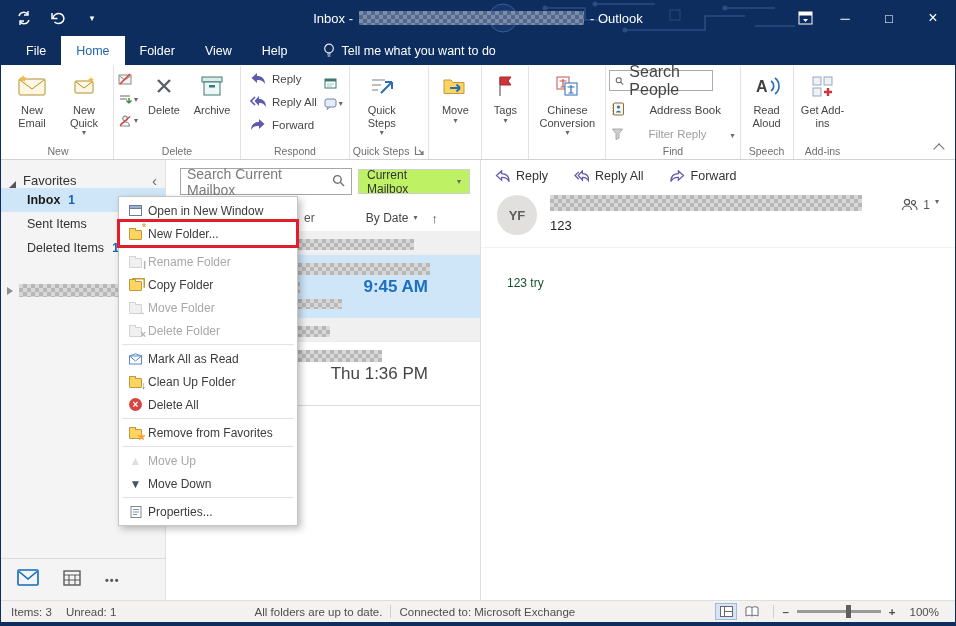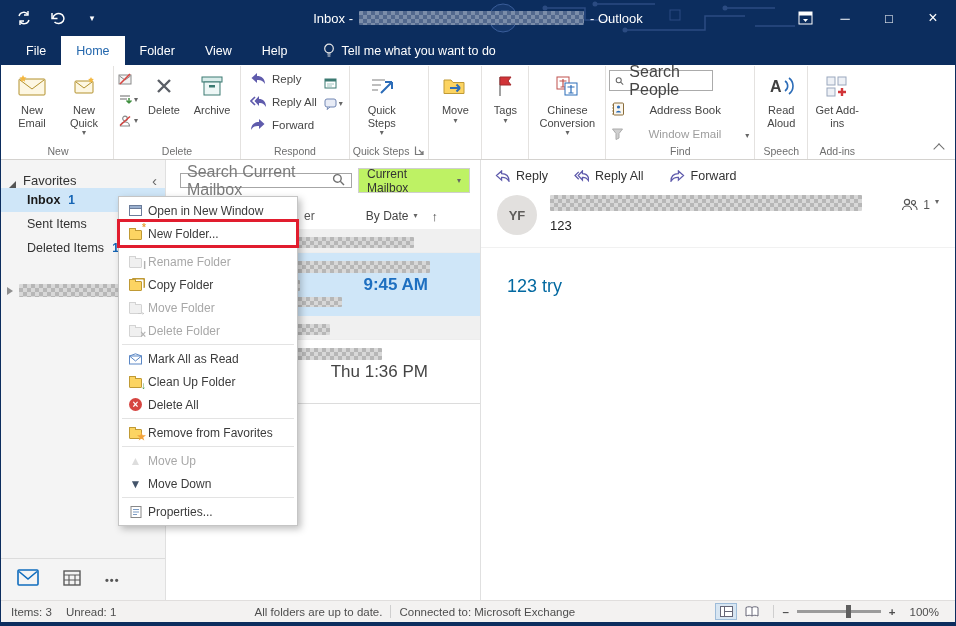--- a/index.html
+++ b/index.html
@@ -52,21 +52,21 @@
   .fp-item.selected{background:#cfe6f8;font-weight:bold;color:#1a1a1a}
   .fp-count{margin-left:8px;color:#1464b4;font-weight:bold;font-size:12px}
   .fp-account{display:flex;align-items:center;margin-top:24px;padding-left:6px;gap:6px}
   .tri-r{width:0;height:0;border-left:6px solid #8f8f8f;border-top:4.5px solid transparent;border-bottom:4.5px solid transparent}
   .fp-footer{margin-top:auto;border-top:1px solid #dcdcdc;height:42px;display:flex;align-items:center;gap:24px;padding-left:16px}
   .fp-footer .ellip{color:#555;font-size:11px;letter-spacing:1px;font-weight:bold}
 
   
   .listpane{width:315px;border-right:1px solid #e0e0e0;background:#fff;display:flex;flex-direction:column}
   .searchrow{display:flex;align-items:center;gap:6px;padding:8px 10px 0 14px}
-  .searchbox{flex:0 0 172px;height:15px;border:1px solid #a6a6a6;display:flex;align-items:center;padding:0 6px;font-size:16px;color:#7a7a7a}
+  .searchbox{flex:0 0 172px;height:27px;border:1px solid #a6a6a6;display:flex;align-items:center;padding:0 6px;font-size:14px;color:#7a7a7a}
   .searchbox .mag{margin-left:auto}
   .mailboxsel{height:25px;border:1px solid #cfcfcf;background:#bef264;display:flex;align-items:center;gap:7px;padding:0 8px;font-size:12px;color:#333}
   .sortrow{display:flex;align-items:center;height:26px;margin-top:10px;font-size:12px;color:#444;padding:0 10px}
   .sortrow .frag{margin-left:128px;color:#555}
   .sortrow .bydate{margin-left:auto;display:flex;align-items:center;gap:5px}
   .sortrow .asc{margin-left:14px;margin-right:32px;color:#444;font-size:13px}
   .msg{position:relative;padding:6px 12px 6px 16px;border-bottom:1px solid #ededed}
   .msg .line{display:flex;align-items:center;margin:2px 0}
   .msg .time{margin-left:auto;margin-right:40px;font-size:17px;color:#444;white-space:nowrap}
   .msg.unread .time{color:#1e6fc0;font-weight:bold}
@@ -78,21 +78,21 @@
   
   .readingpane{flex:1;background:#fff;display:flex;flex-direction:column;min-width:0}
   .rp-actions{display:flex;align-items:center;gap:26px;padding:9px 14px 6px;font-size:12.5px;color:#333}
   .rp-action{display:flex;align-items:center;gap:6px}
   .rp-header{display:flex;padding:6px 16px 12px;border-bottom:1px solid #f1f1f1}
   .avatar{width:40px;height:40px;border-radius:50%;background:#e2e0de;color:#5f5d5b;display:flex;align-items:center;justify-content:center;font-size:13px;font-weight:bold;flex:0 0 40px}
   .rp-hmain{margin-left:13px;flex:1;min-width:0}
   .rp-hmain .redacted{width:312px;max-width:100%;height:16px;display:block}
   .rp-subject{margin-top:7px;font-size:13px;color:#222}
   .rp-meta{display:flex;align-items:flex-start;gap:5px;padding-top:3px;color:#555;font-size:12px;white-space:nowrap}
-  .rp-body{padding:28px 26px;font-size:18px;color:#0369a1}
+  .rp-body{padding:28px 26px;font-size:12px;color:#14532d}
 
   
   .ctxmenu{position:absolute;left:117px;top:36px;width:180px;background:#fff;border:1px solid #c5c5c5;box-shadow:3px 3px 7px rgba(0,0,0,.25);padding:2px 1px;z-index:50}
   .ci{display:flex;align-items:center;height:23px;padding-left:3px;font-size:12px;color:#3c3c3c;position:relative}
   .ci .ic{width:25px;display:flex;align-items:center;justify-content:center;flex:0 0 25px}
   .ci.disabled{color:#a8a8a8}
   .ci.disabled .ic{filter:grayscale(1);opacity:.45}
   .ci.annotated{box-shadow:0 0 0 3px #e11d2e;z-index:2;background:#fff}
   .csep{height:1px;background:#e3e3e3;margin:2px 2px}
 
@@ -397,21 +397,21 @@
               <path d="M1.5 3 h1 M1.5 6 h1 M1.5 9 h1 M1.5 12 h1" stroke="#8a6d3b" stroke-width="1.4"></path>
               <circle cx="7.5" cy="5" r="1.6" fill="#2b6cb8"></circle>
               <path d="M4.8 10.5 a2.8 2.5 0 0 1 5.4 0z" fill="#2b6cb8"></path>
             </svg>
           <span>Address Book</span>
         </div>
         <div class="findrow disabled" style="margin-top:2px">
           <svg width="13" height="13" viewBox="0 0 13 13">
               <path d="M1.5 2 h10 L8 6.5 V11 l-3 1.5 V6.5z" fill="#cfcfcf" stroke="#ababab"></path>
             </svg>
-          <span>Window Email</span>
+          <span>Filter Reply</span>
           <span class="chev">▾</span>
         </div>
       </div>
       <div class="glabel">
           <span>Find</span>
         </div>
     </div>
 
     <div class="rgroup">
       <div class="rgc">

